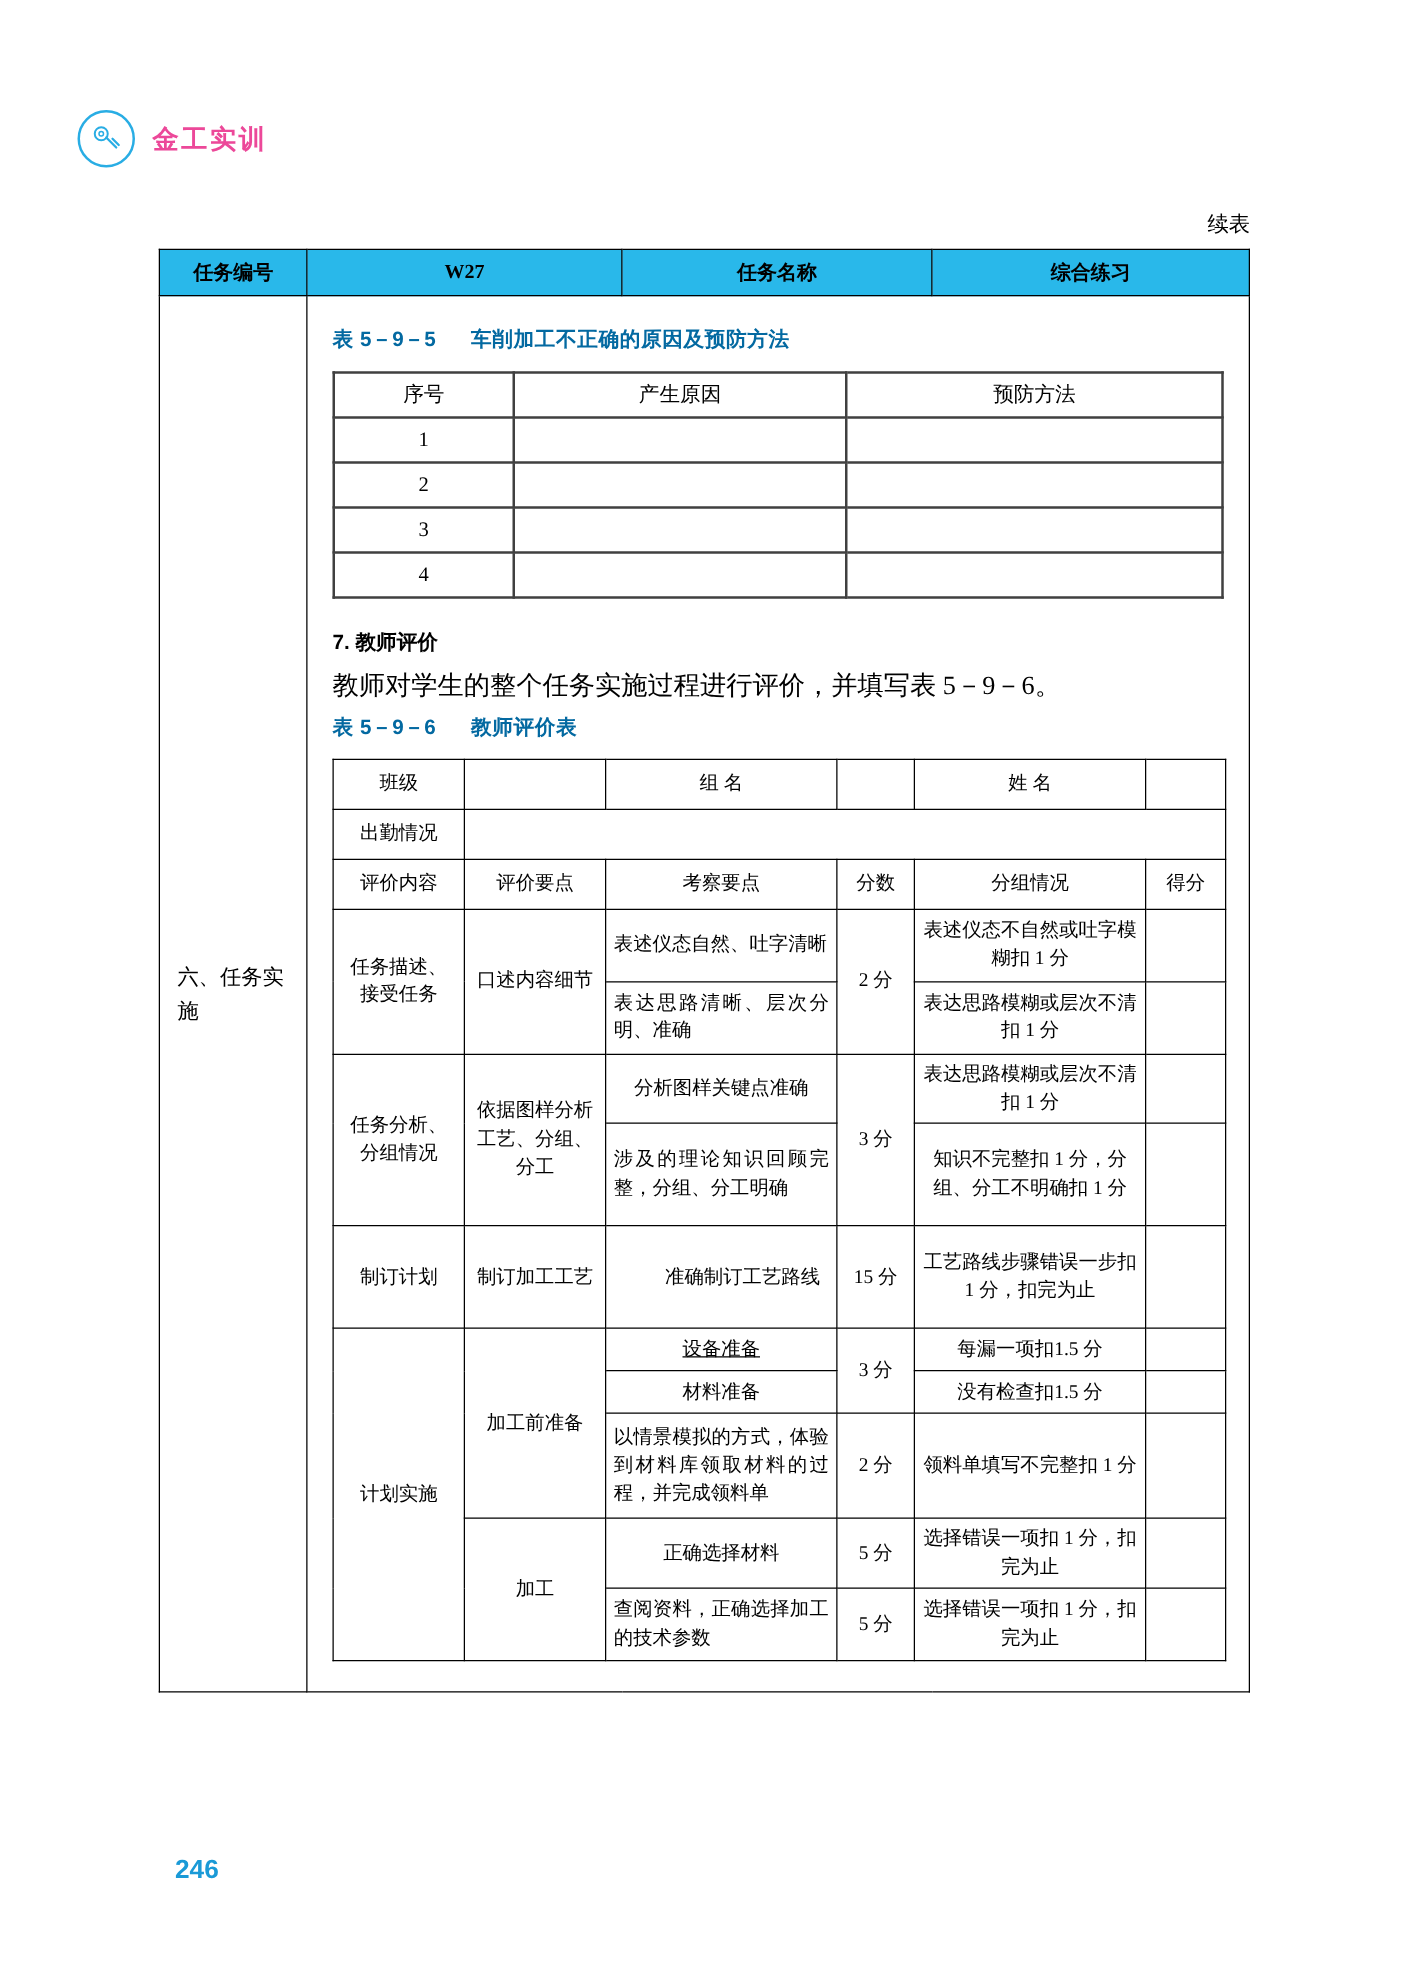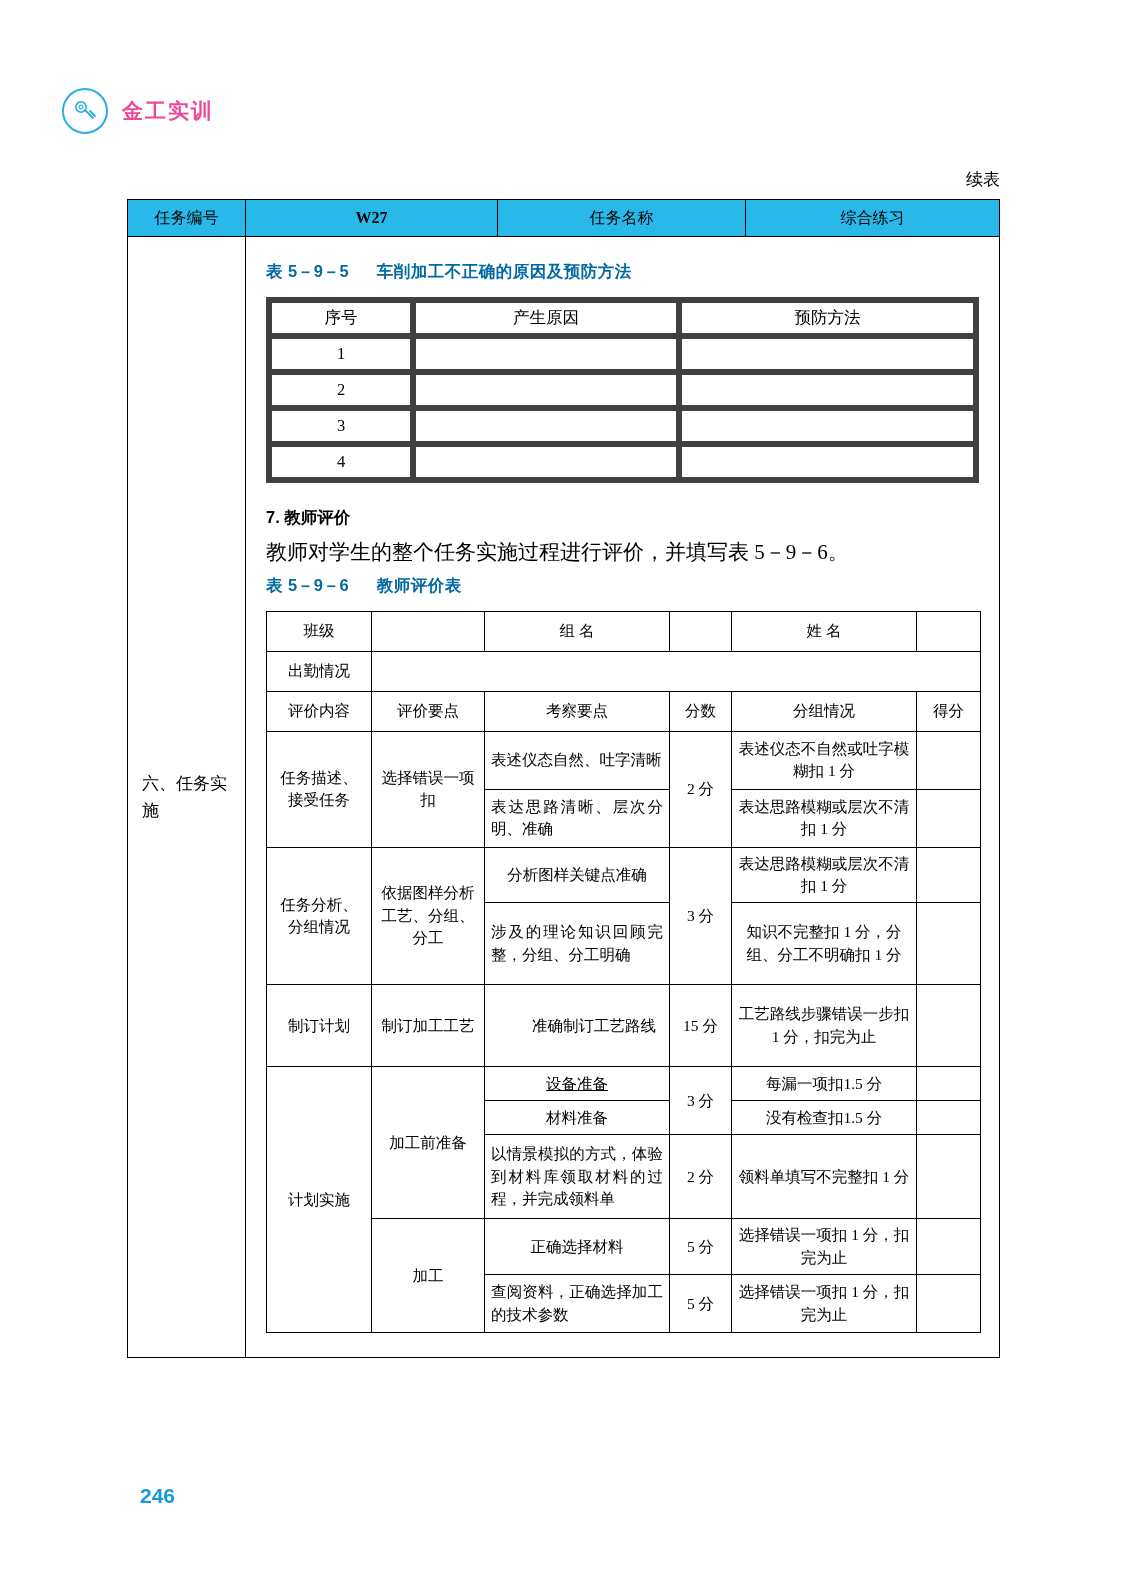--- a/index.html
+++ b/index.html
@@ -70,21 +70,21 @@
   table.outer > tbody > tr > th {
     border: 1px solid #000;
     vertical-align: middle;
   }
 
   .hdr-row td {
     background: #29b8ea;
     color: #000;
     text-align: center;
     font-family: "Liberation Sans", sans-serif;
-    font-weight: normal;
+    font-weight: bold;
     font-size: 16px;
     height: 37px;
     padding: 4px 2px;
   }
   .hdr-row td.val {
     font-family: "Liberation Serif", serif;
     font-weight: bold;
   }
 
   .left-col {
@@ -118,21 +118,21 @@
   .tbl-caption .num { letter-spacing: 0; }
   .tbl-caption .gap { display: inline-block; width: 18px; }
 
   
   table.inner {
     border-collapse: collapse;
     width: 100%;
     table-layout: fixed;
   }
   table.inner td {
-    border: 6px solid #404040;
+    border: 2px solid #404040;
     text-align: center;
     font-size: 16.5px;
     height: 36px;
     padding: 3px 5px;
   }
 
   .sec-title {
     font-family: "Liberation Sans", sans-serif;
     font-weight: bold;
     font-size: 16.5px;
@@ -278,21 +278,21 @@
                 <td class="tall">评价内容</td>
                 <td class="tall">评价要点</td>
                 <td class="tall">考察要点</td>
                 <td class="tall">分数</td>
                 <td class="tall">分组情况</td>
                 <td class="tall">得分</td>
               </tr>
 
               <tr>
                 <td rowspan="2">任务描述、接受任务</td>
-                <td rowspan="2">选择错误一项扣</td>
+                <td rowspan="2">口述内容细节</td>
                 <td class="just" style="height:58px;">表述仪态自然、吐字清晰</td>
                 <td rowspan="2">2 分</td>
                 <td>表述仪态不自然或吐字模糊扣 1 分</td>
                 <td></td>
               </tr>
               <tr>
                 <td class="just" style="height:58px;">表达思路清晰、层次分明、准确</td>
                 <td>表达思路模糊或层次不清扣 1 分</td>
                 <td></td>
               </tr>

